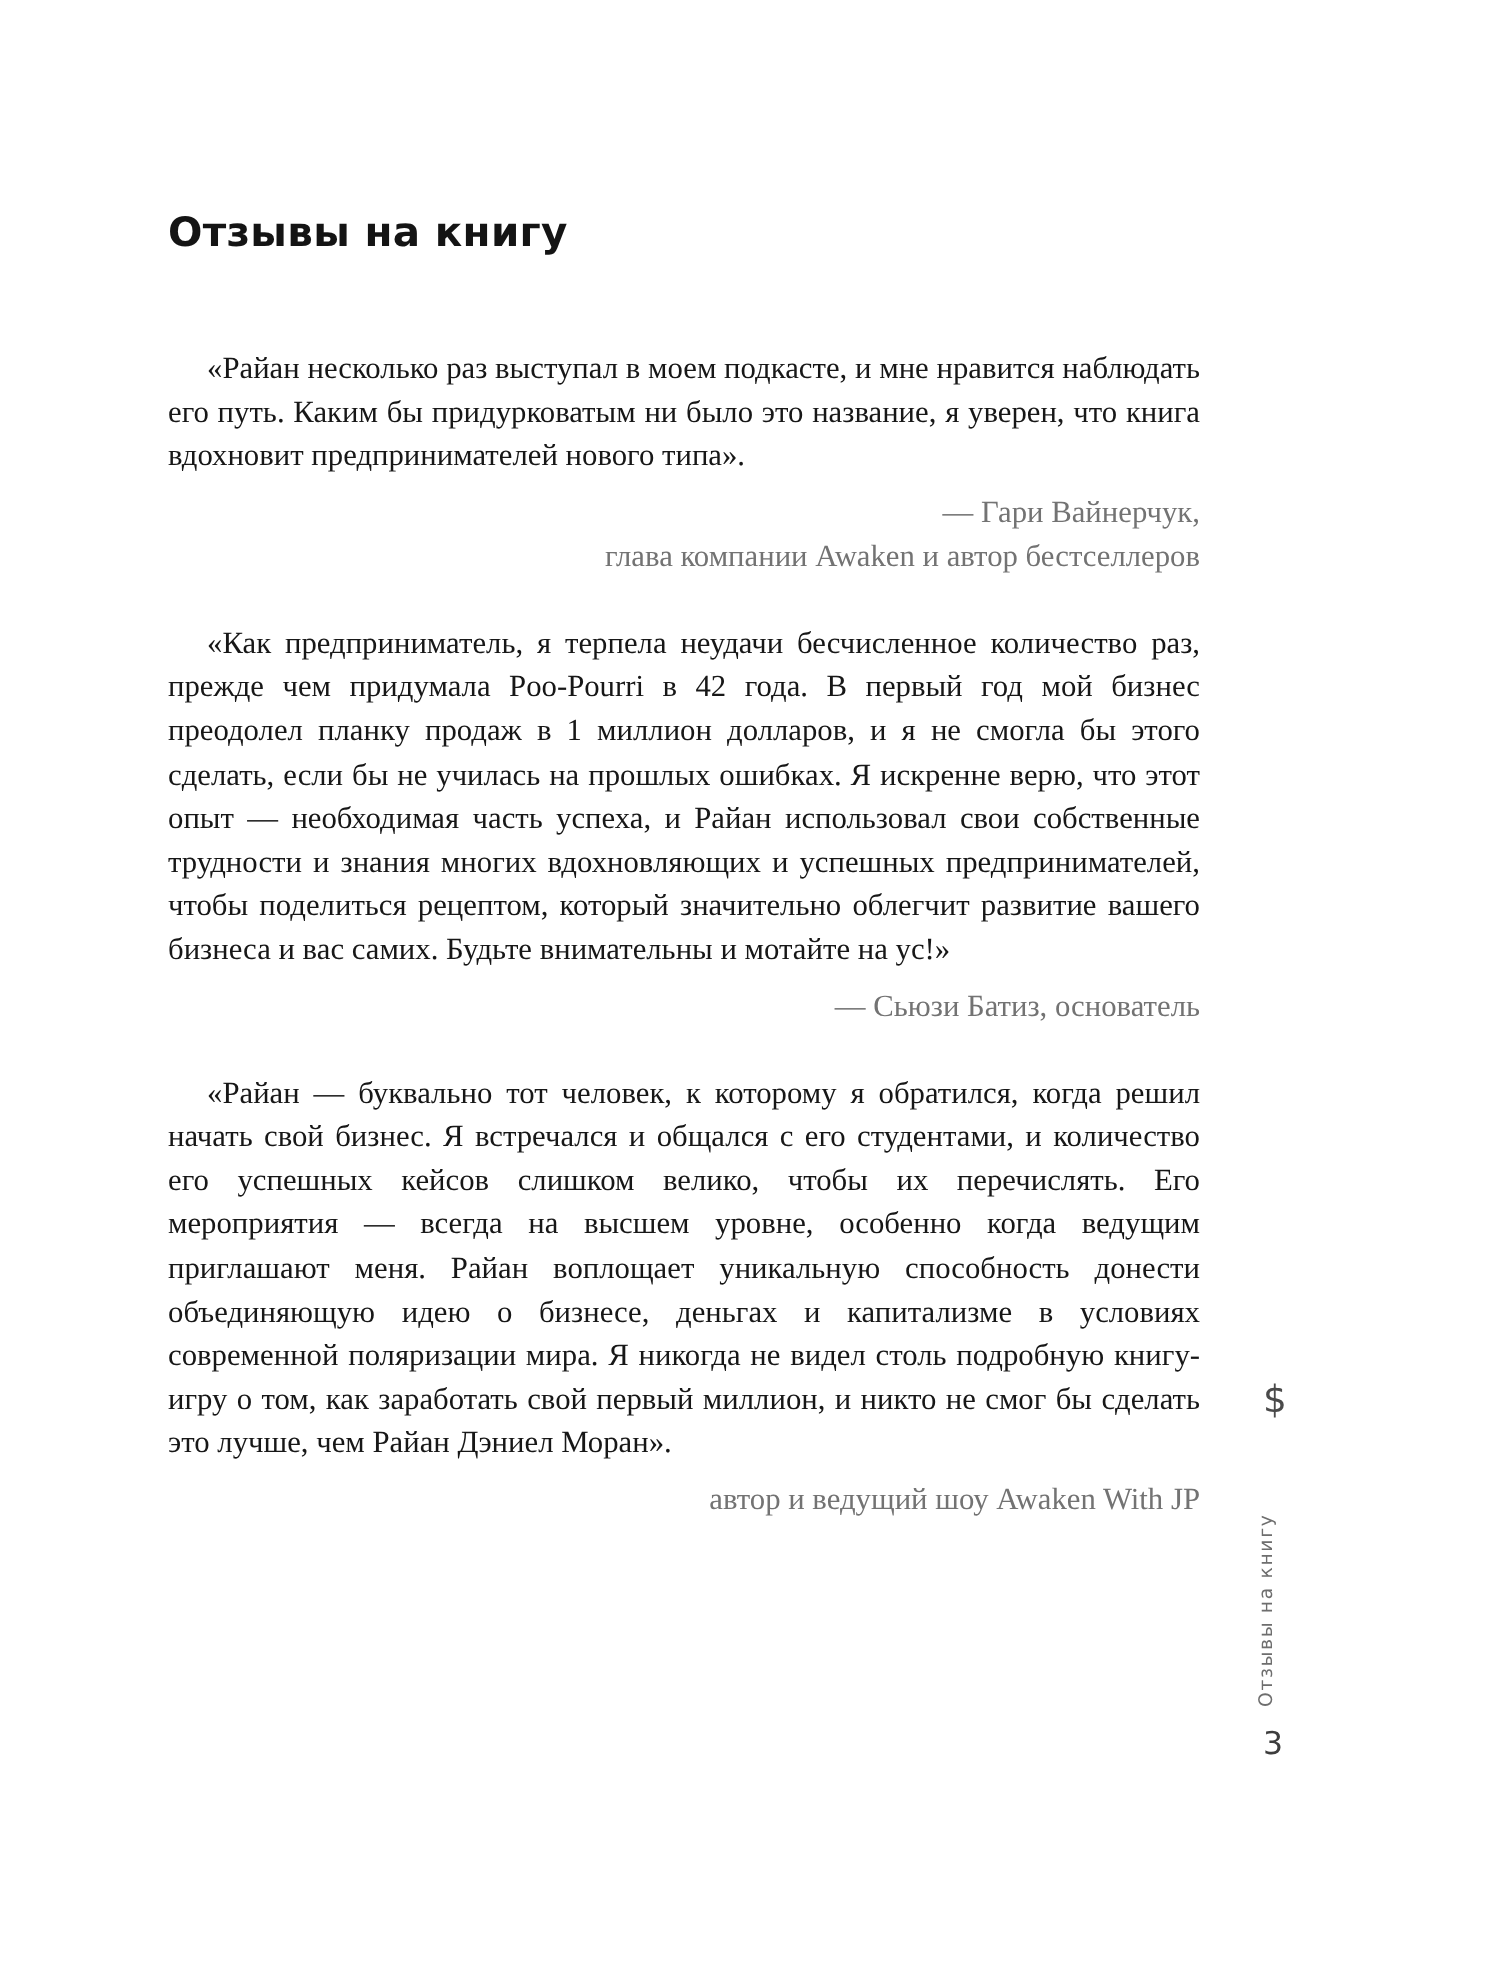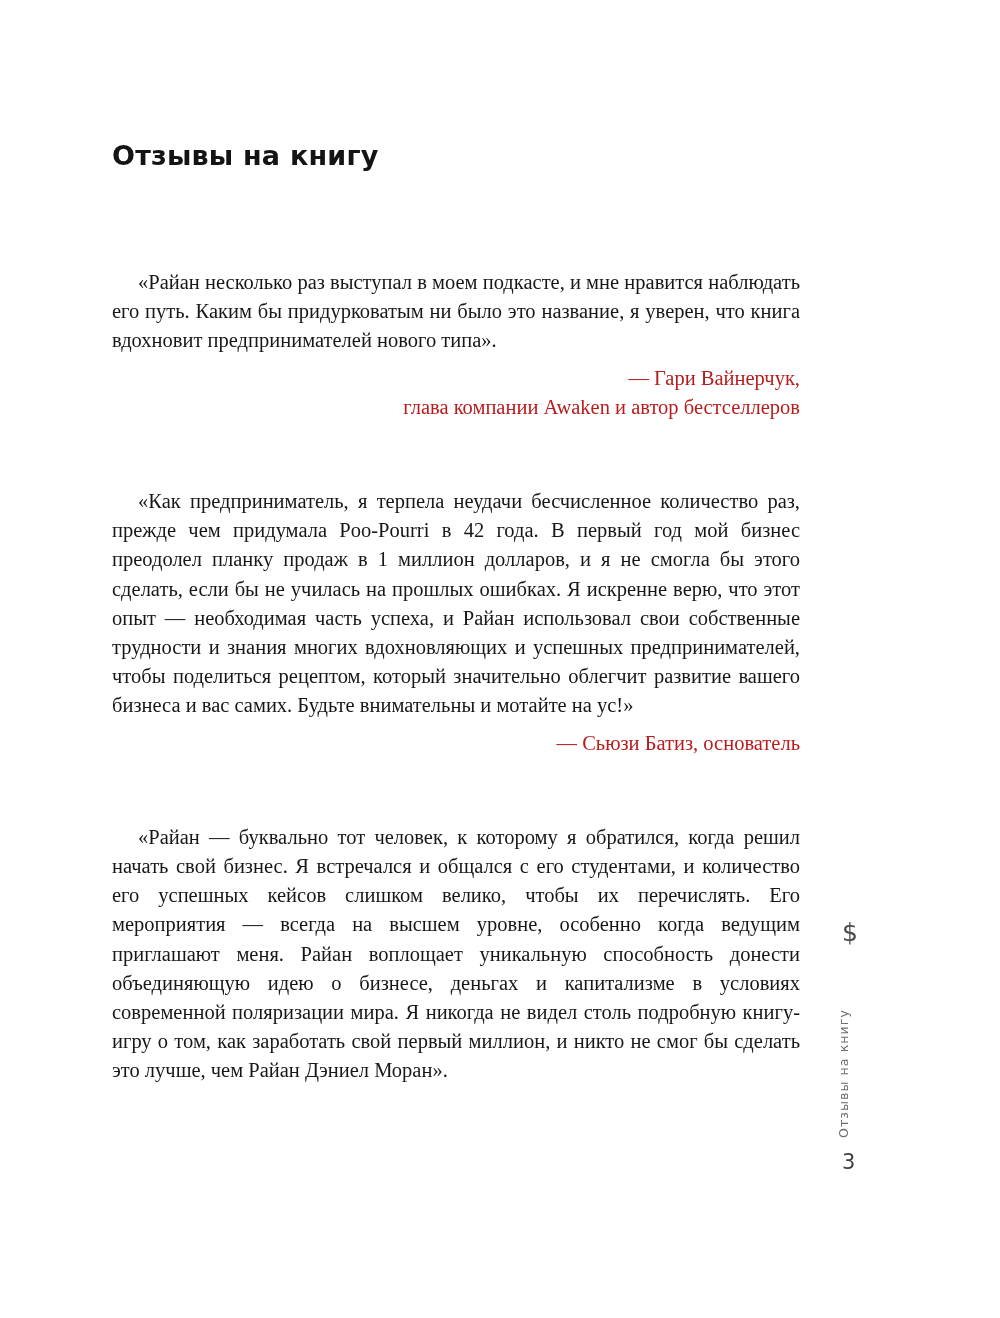--- a/index.html
+++ b/index.html
@@ -37,38 +37,38 @@
   .page-title .t-line { display: block; white-space: pre; }
 
   
   .text-column {
     position: absolute;
     left: 112px;
     top: 232px;
     width: 688px;
   }
 
-  .quote-block { margin-bottom: 0; margin-top: 36px; }
+  .quote-block { margin-bottom: 0; }
 
   .quote-body {
     font-size: 20.5px;
     line-height: 29.2px;
     text-align: justify;
     text-align-last: left;
     text-indent: 26px;
     color: #171717;
     margin: 0;
     hyphens: manual;
   }
 
   .attribution {
     font-size: 20.5px;
     line-height: 29.2px;
     text-align: right;
-    color: #b91c1c;
+    color: #737373;
     margin: 0;
   }
   .attribution .a-line { display: block; }
 
   .gap-after-quote { height: 8px; }
   .gap-between-blocks { height: 29px; }
 
   
   .margin-rail {
     position: absolute;
@@ -142,20 +142,21 @@
         <span class="a-line">— Сьюзи Батиз, основатель</span>
       </div>
     </div>
 
     <div class="gap-between-blocks"></div>
 
     <div class="quote-block">
       <p class="quote-body">«Райан — буквально тот человек, к которому я обратился, когда решил начать свой бизнес. Я встречался и общался с его студентами, и количество его успешных кейсов слишком велико, чтобы их перечислять. Его мероприятия — всегда на высшем уровне, особенно когда ведущим приглашают меня. Райан воплощает уникальную способность донести объединяющую идею о бизнесе, деньгах и капитализме в условиях современной поляризации мира. Я никогда не видел столь подробную книгу-игру о том, как заработать свой первый миллион, и никто не смог бы сделать это лучше, чем Райан Дэниел Моран».</p>
       <div class="gap-after-quote"></div>
       <div class="attribution">
+        <span class="a-line">автор и ведущий шоу Awaken With JP</span>
       </div>
     </div>
 
   </div>
 
   <div class="margin-rail">
     <div class="dollar-mark">$</div>
     <div class="running-head">Отзывы на книгу</div>
     <div class="page-number">3</div>
   </div>

